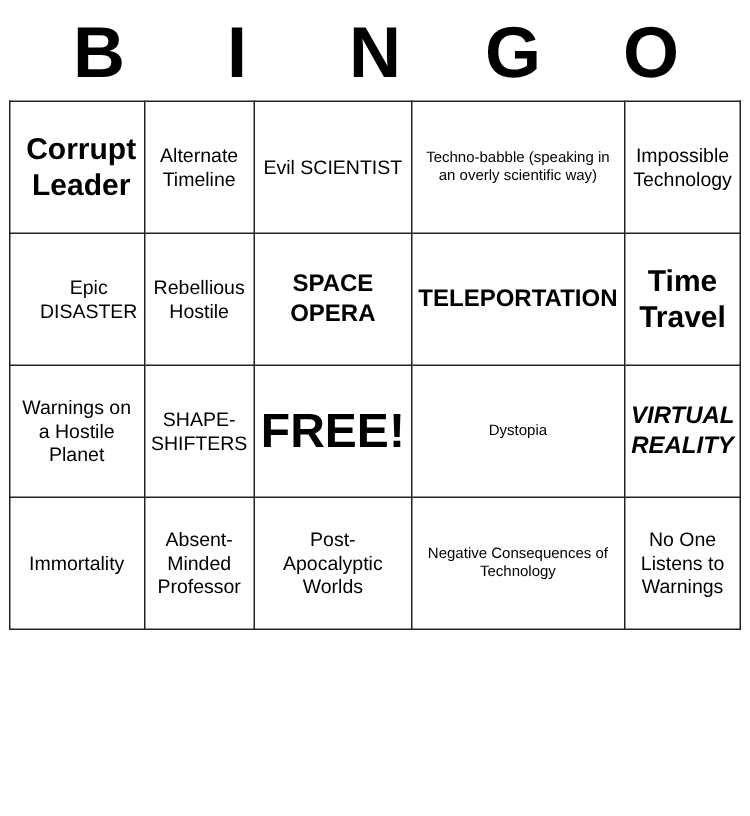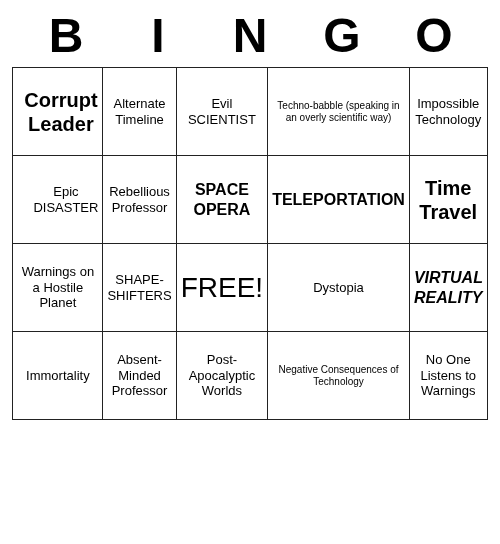--- a/index.html
+++ b/index.html
@@ -57,30 +57,30 @@
   <tbody id="grid-body">
       <tr>
         <td style="font-size: 20px; font-weight: bold; padding-left: 10px;">Corrupt Leader</td>
         <td style="font-size: 13px;">Alternate Timeline</td>
         <td style="font-size: 13px;">Evil SCIENTIST</td>
         <td style="font-size: 10px;">Techno-babble (speaking in an overly scientific way)</td>
         <td style="font-size: 13px;">Impossible Technology</td>
       </tr>
       <tr>
         <td style="font-size: 13px; padding-left: 20px;">Epic DISASTER</td>
-        <td style="font-size: 13px;">Rebellious Professor</td>
+        <td style="font-size: 13px;">Rebellious Hostile</td>
         <td style="font-size: 16px; font-weight: bold;">SPACE OPERA</td>
         <td style="font-size: 16px; font-weight: bold;">TELEPORTATION</td>
         <td style="font-size: 20px; font-weight: bold;">Time Travel</td>
       </tr>
       <tr>
         <td style="font-size: 13px;">Warnings on a Hostile Planet</td>
         <td style="font-size: 13px;">SHAPE-SHIFTERS</td>
-        <td style="font-size: 28px; font-weight: normal;">FREE!</td>
-        <td style="font-size: 13px;">Dystopia</td>
+        <td style="font-size: 32px; font-weight: bold;">FREE!</td>
+        <td style="font-size: 10px;">Dystopia</td>
         <td style="font-size: 16px; font-weight: bold; font-style: italic;">VIRTUAL REALITY</td>
       </tr>
       <tr>
         <td style="font-size: 13px;">Immortality</td>
         <td style="font-size: 13px;">Absent-Minded Professor</td>
         <td style="font-size: 13px;">Post-Apocalyptic Worlds</td>
         <td style="font-size: 10px;">Negative Consequences of Technology</td>
         <td style="font-size: 13px;">No One Listens to Warnings</td>
       </tr>
     </tbody>

